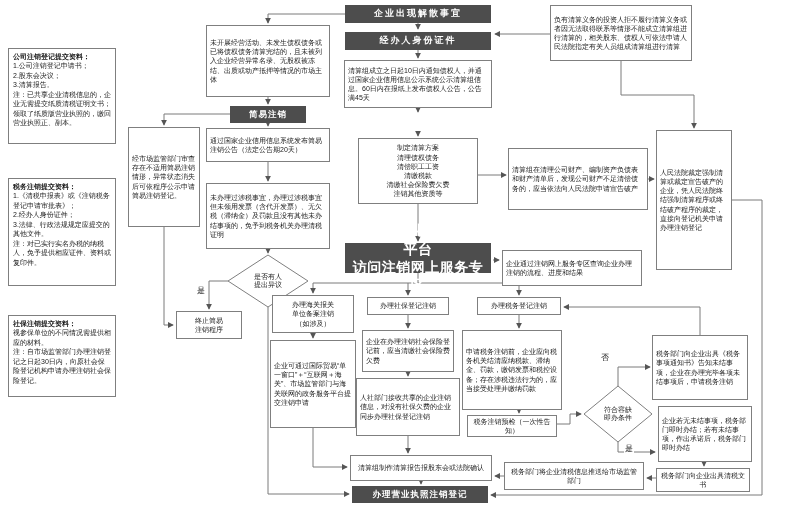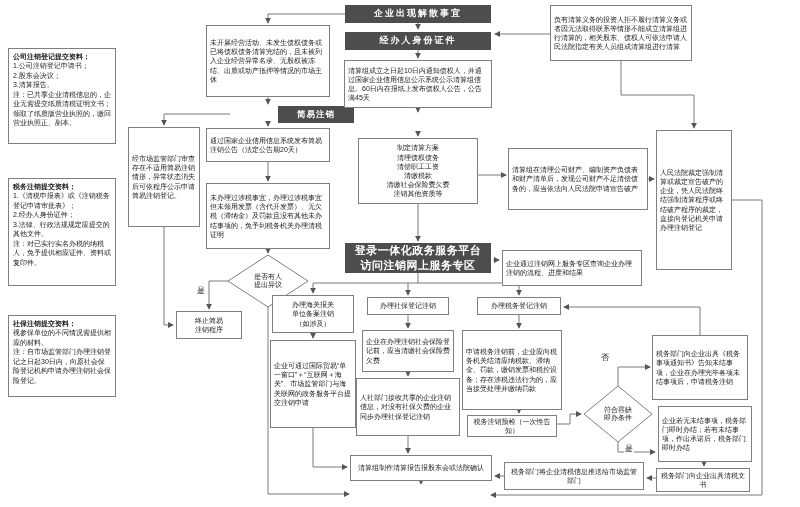--- a/index.html
+++ b/index.html
@@ -10,22 +10,22 @@
   .box {
     position:absolute; border:1px solid #7f7f7f; background:#ffffff; color:#1a1a1a;
     font-size:7px; line-height:1.32; display:flex; align-items:center; justify-content:center;
     text-align:center; padding:2px 3px; white-space:pre-line;
   }
   .box.para { text-align:left; }
   .dark {
     background:#4d4d4d; border-color:#4d4d4d; color:#ffffff; font-weight:bold;
     font-size:9px; letter-spacing:2px;
   }
-  .dark.small { font-size:8.5px; letter-spacing:1px;margin-left:48px; }
-  .dark.two { font-size:11px; letter-spacing:0.5px; }
+  .dark.small { font-size:8.5px; letter-spacing:1px; }
+  .dark.two { font-size:14px; letter-spacing:0.5px; }
   .mat {
     position:absolute; border:1px solid #7f7f7f; background:#ffffff;
     padding:3px 4px; font-size:7px; line-height:1.35; text-align:left;
   }
   .mat .t { font-weight:bold; display:block; }
   .mat .b { display:block; white-space:pre-line; }
   .dtext {
     position:absolute; font-size:7px; line-height:1.2; text-align:center;
     display:flex; align-items:center; justify-content:center; white-space:pre-line;
   }
@@ -166,14 +166,15 @@
   <div class="box para" style="left:652px;top:335px;width:96px;height:65px">税务部门向企业出具《税务事项通知书》告知未结事项，企业在办理完毕各项未结事项后，申请税务注销</div>
   <div class="dtext" style="left:592px;top:400px;width:52px;height:28px">符合容缺
 即办条件</div>
   <div class="lbl" style="left:600px;top:352px">否</div>
   <div class="lbl" style="left:624px;top:443px">是</div>
   <div class="box para" style="left:658px;top:406px;width:94px;height:56px">企业若无未结事项，税务部门即时办结；若有未结事项，作出承诺后，税务部门即时办结</div>
   <div class="box" style="left:656px;top:468px;width:94px;height:24px">税务部门向企业出具清税文书</div>
   <div class="box" style="left:504px;top:462px;width:140px;height:28px">税务部门将企业清税信息推送给市场监管部门</div>
 
   <div class="box" style="left:350px;top:455px;width:142px;height:26px">清算组制作清算报告报股东会或法院确认</div>
+  <div class="box dark small" style="left:352px;top:486px;width:136px;height:17px">办理营业执照注销登记</div>
 
 </div>
 
 </body></html>

